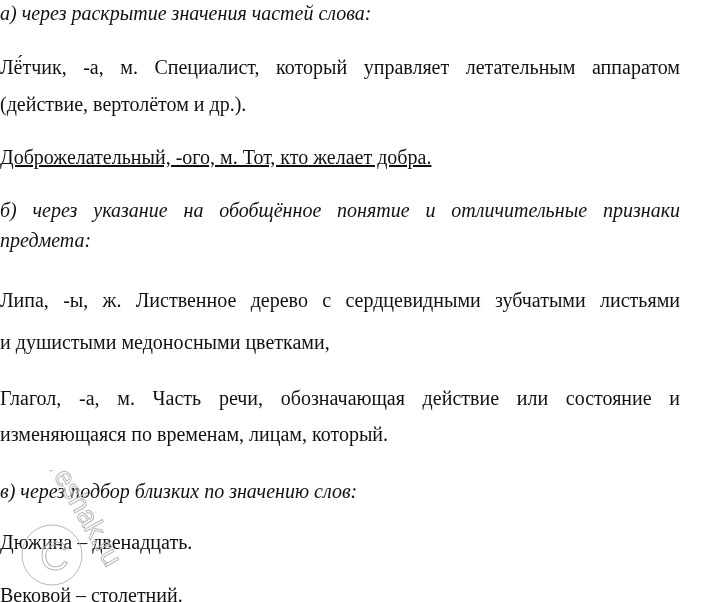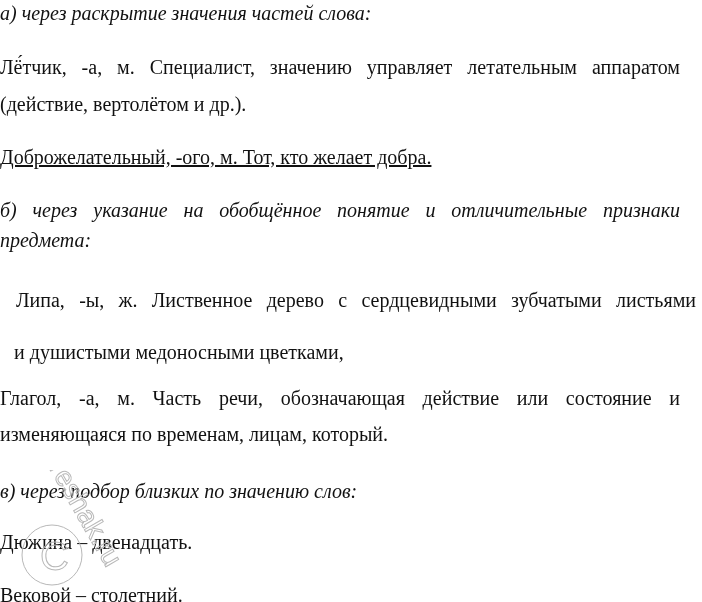--- a/index.html
+++ b/index.html
@@ -19,30 +19,30 @@
       position: absolute; left: 0; top: 470px; width: 140px; height: 132px;
       pointer-events: none;
     }
   </style>
 </head>
 <body>
 
 <div class="page">
   <div class="line it" style="top:0px;">а) через раскрытие значения частей слова:</div>
 
-  <div class="line justify" style="top:54px;">Лё́тчик, -а, м. Специалист, значению управляет летательным аппаратом</div>
+  <div class="line justify" style="top:54px;">Лё́тчик, -а, м. Специалист, который управляет летательным аппаратом</div>
   <div class="line" style="top:91px;">(действие, вертолётом и др.).</div>
 
   <div class="line" style="top:144px;text-decoration:underline;">Доброжелательный, -ого, м. Тот, кто желает добра.</div>
 
   <div class="line it justify" style="top:197px;font-style:italic;">б) через указание на обобщённое понятие и отличительные признаки</div>
   <div class="line it" style="top:227px;">предмета:</div>
 
-  <div class="line justify" style="top:287px;margin-left:16px;">Липа, -ы, ж. Лиственное дерево с сердцевидными зубчатыми листьями</div>
-  <div class="line" style="top:339px;padding-left:14px;">и душистыми медоносными цветками,</div>
+  <div class="line justify" style="top:287px;">Липа, -ы, ж. Лиственное дерево с сердцевидными зубчатыми листьями</div>
+  <div class="line" style="top:329px;">и душистыми медоносными цветками,</div>
 
   <div class="line justify" style="top:385px;">Глагол, -а, м. Часть речи, обозначающая действие или состояние и</div>
   <div class="line" style="top:421px;">изменяющаяся по временам, лицам, который.</div>
 
   <div class="line it" style="top:478px;">в) через подбор близких по значению слов:</div>
 
   <div class="line" style="top:529px;">Дюжина – двенадцать.</div>
   <div class="line" style="top:582px;">Вековой – столетний.</div>
 </div>
 

